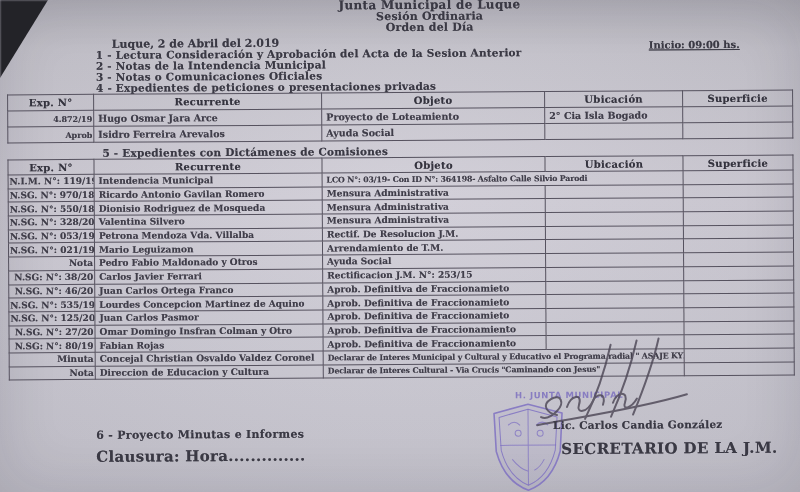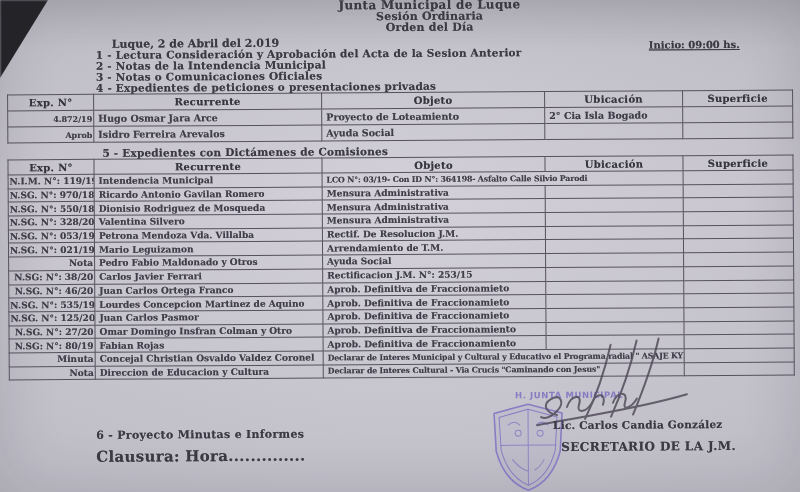--- a/index.html
+++ b/index.html
@@ -45,21 +45,21 @@
   #table1 th{height:13px;}
   #table1 td{height:15px;}
   #table2 th{height:12px;}
   #table2 td{height:12.7px;font-size:9px;}
   #table2 td[colspan]{font-size:7.8px;letter-spacing:-0.15px;}
   #item6{left:95px;top:427px;font-size:11px;letter-spacing:0.3px;}
   #clausura{left:95px;top:446px;font-size:15px;letter-spacing:0.3px;}
   #stamp-text{left:502px;top:391px;font-size:8.5px;color:#8276c0;letter-spacing:0.6px;
     font-family:"DejaVu Sans","Liberation Sans",sans-serif;font-weight:700;text-shadow:none;opacity:0.9;margin-left:12px;}
   #signer-name{left:552px;top:420px;font-size:10.5px;letter-spacing:0.2px;}
-  #signer-role{left:560px;top:441px;font-size:12px;letter-spacing:0.4px;}
+  #signer-role{left:560px;top:441px;font-size:15px;letter-spacing:0.4px;}
   svg{position:absolute;overflow:visible;}
   #shield-svg{left:487px;top:402px;}
   #signature-svg{left:520px;top:330px;}
 </style>
 </head>
 <body>
 
 <div id="paper">
   <div id="content">
 

